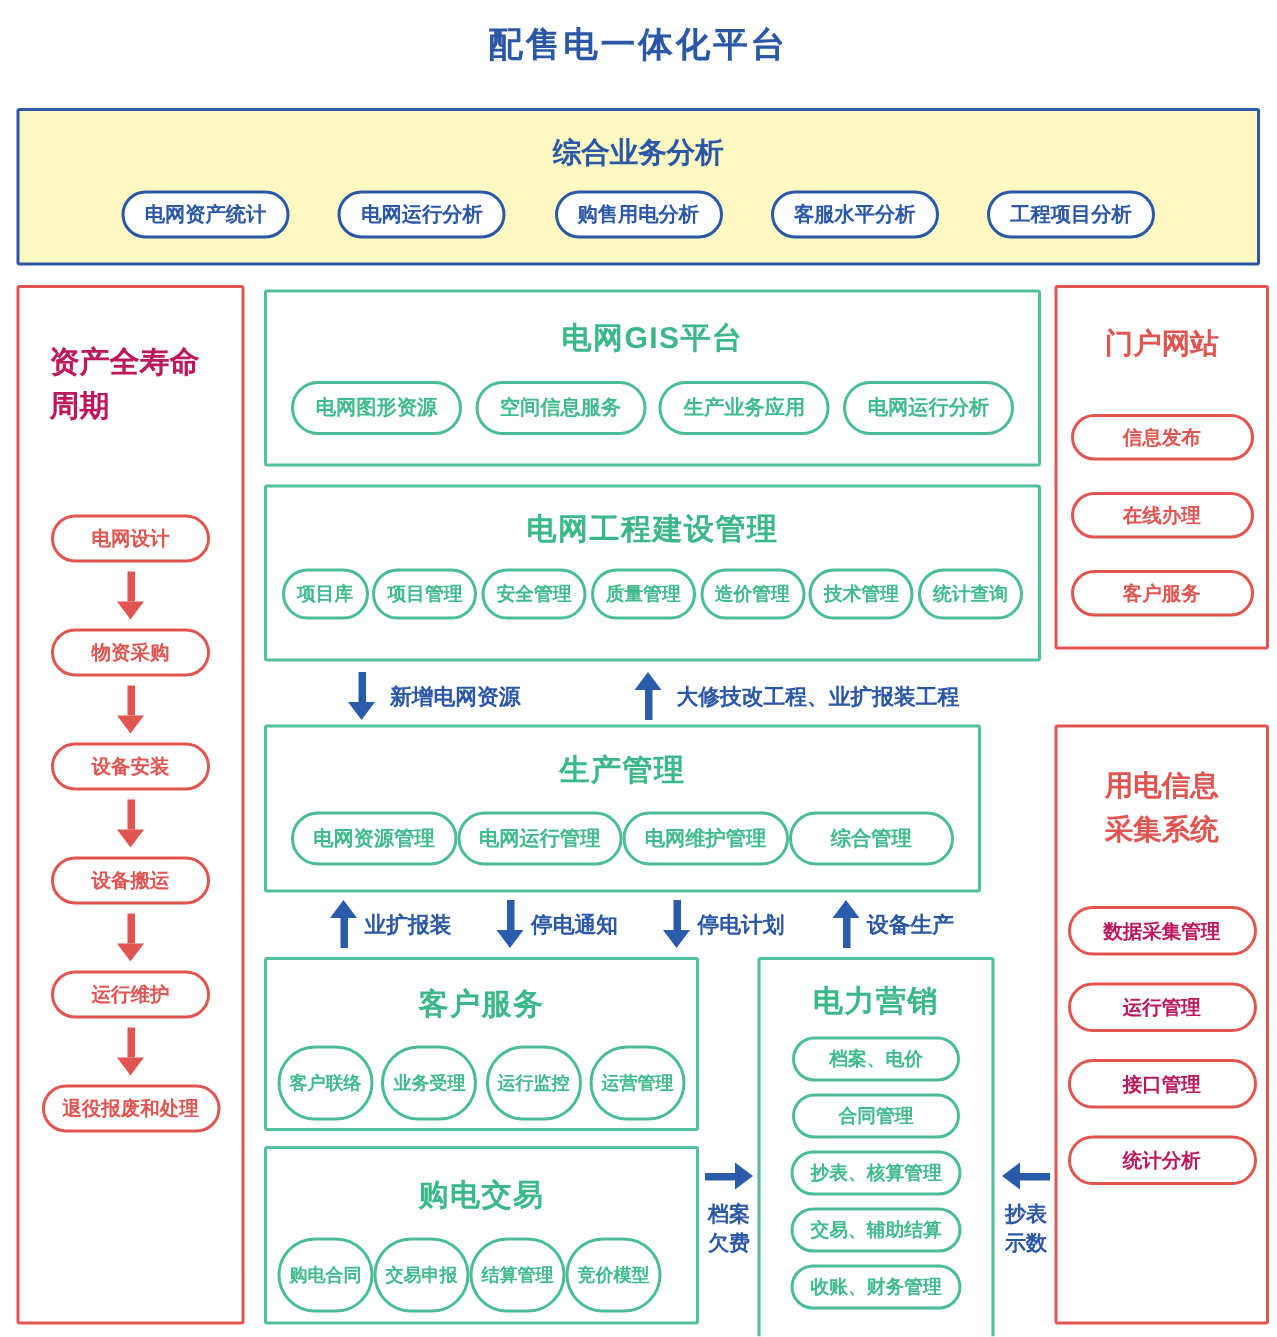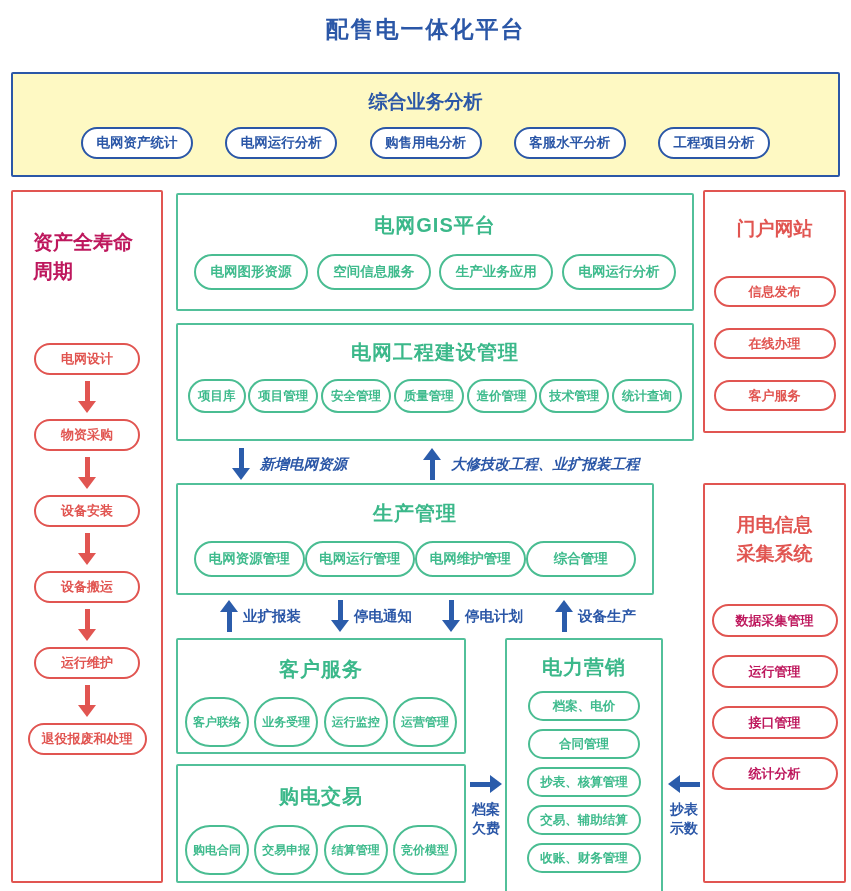--- a/index.html
+++ b/index.html
@@ -60,25 +60,25 @@
 
   #gis-box .g-head { margin-top:17px; }
   #gis-pills { display:flex; justify-content:space-between; padding:0 16px; margin-top:15px; }
   #construction-box .g-head { margin-top:14px; }
   #construction-pills { display:flex; justify-content:space-between; padding:0 10px; margin-top:13px; }
   #production-box .g-head { margin-top:15px; }
   #production-pills { display:flex; justify-content:space-between; padding:0 16px; margin-top:14px; }
   #customer-box .g-head { margin-top:16px; }
   #customer-pills { display:flex; justify-content:space-between; padding:0 7px; margin-top:14px; }
   #purchase-box .g-head { margin-top:17px; }
-  #purchase-pills { display:flex; justify-content:space-between; padding:0 7px; margin-top:15px; }
+  #purchase-pills { display:flex; justify-content:flex-start; padding:0 7px; margin-top:15px; }
   #marketing-box .g-head { margin-top:14px; }
   #marketing-pills { display:flex; flex-direction:column; align-items:center; gap:8px; margin-top:10px; }
 
-  #flow-row-top { position:absolute; left:176px; top:446px; width:518px; height:36px; display:flex; align-items:center;font-style:italic; }
+  #flow-row-top { position:absolute; left:176px; top:446px; width:518px; height:36px; display:flex; align-items:center; }
   #flow-row-top .grp { display:flex; align-items:center; gap:10px; }
   #flow-row-top .grp1 { margin-left:56px; }
   #flow-row-top .grp2 { margin-left:76px; }
   #flow-row-mid { position:absolute; left:176px; top:599px; width:518px; height:34px; display:flex; align-items:center; }
   #flow-row-mid .grp { display:flex; align-items:center; gap:5px; }
   #flow-row-mid .grp1 { margin-left:44px; }
   #flow-row-mid .grp2 { margin-left:30px; }
   #flow-row-mid .grp3 { margin-left:30px; }
   #flow-row-mid .grp4 { margin-left:32px; }
 

